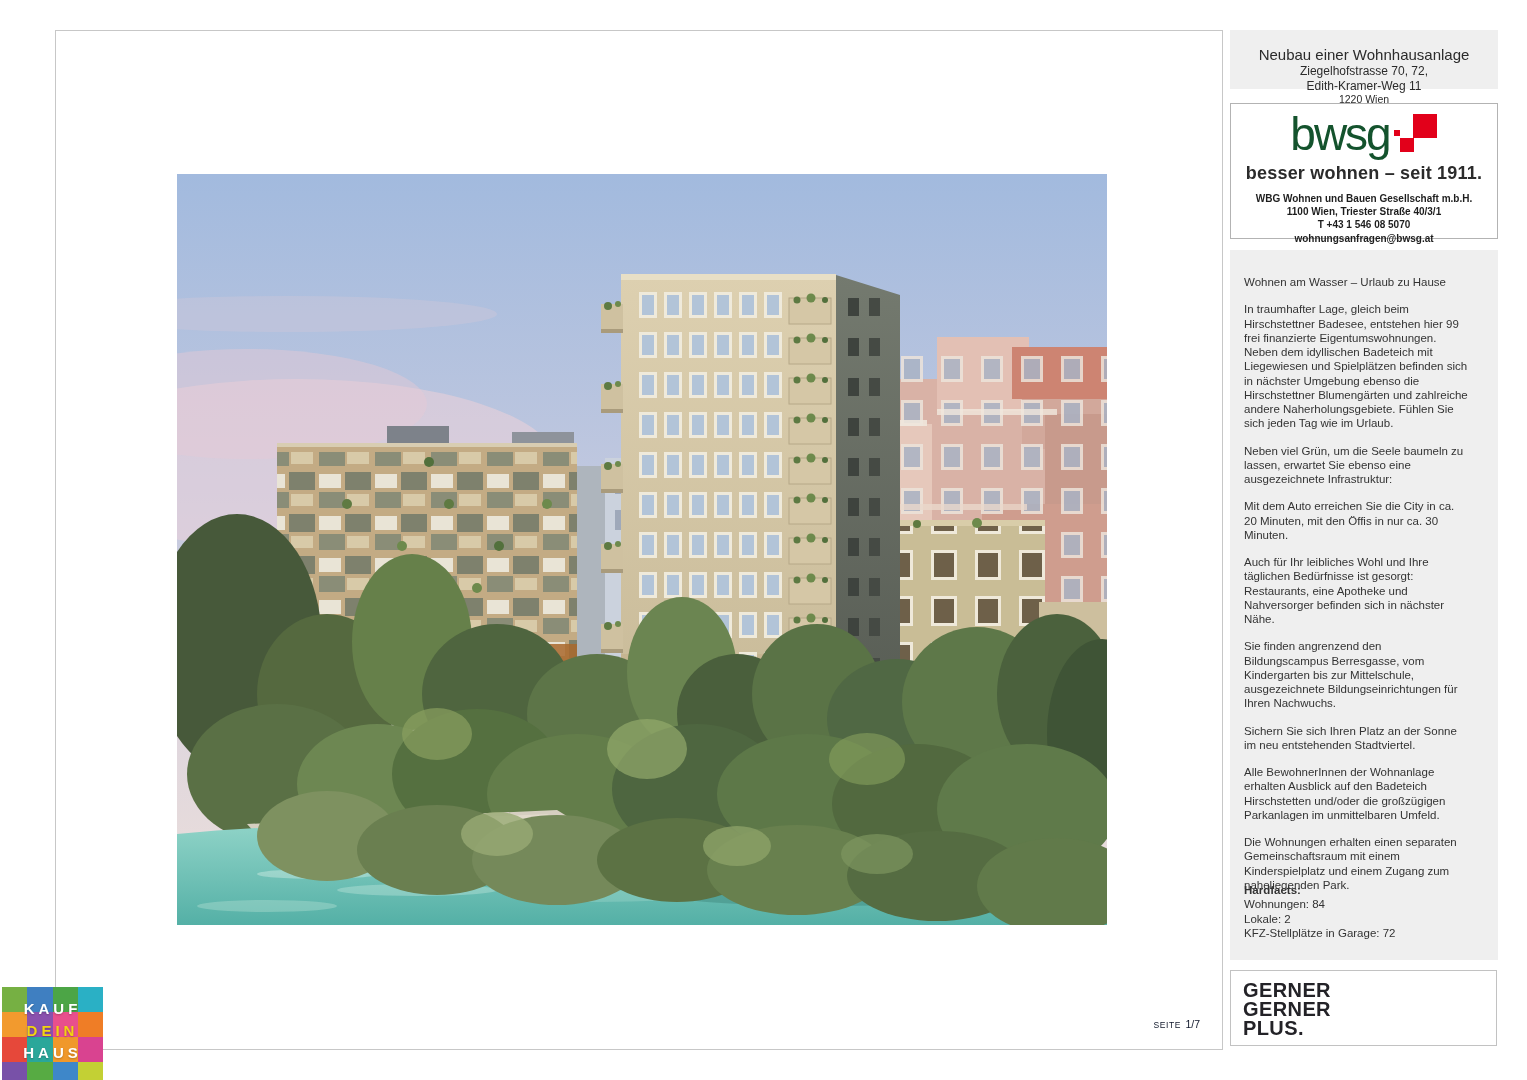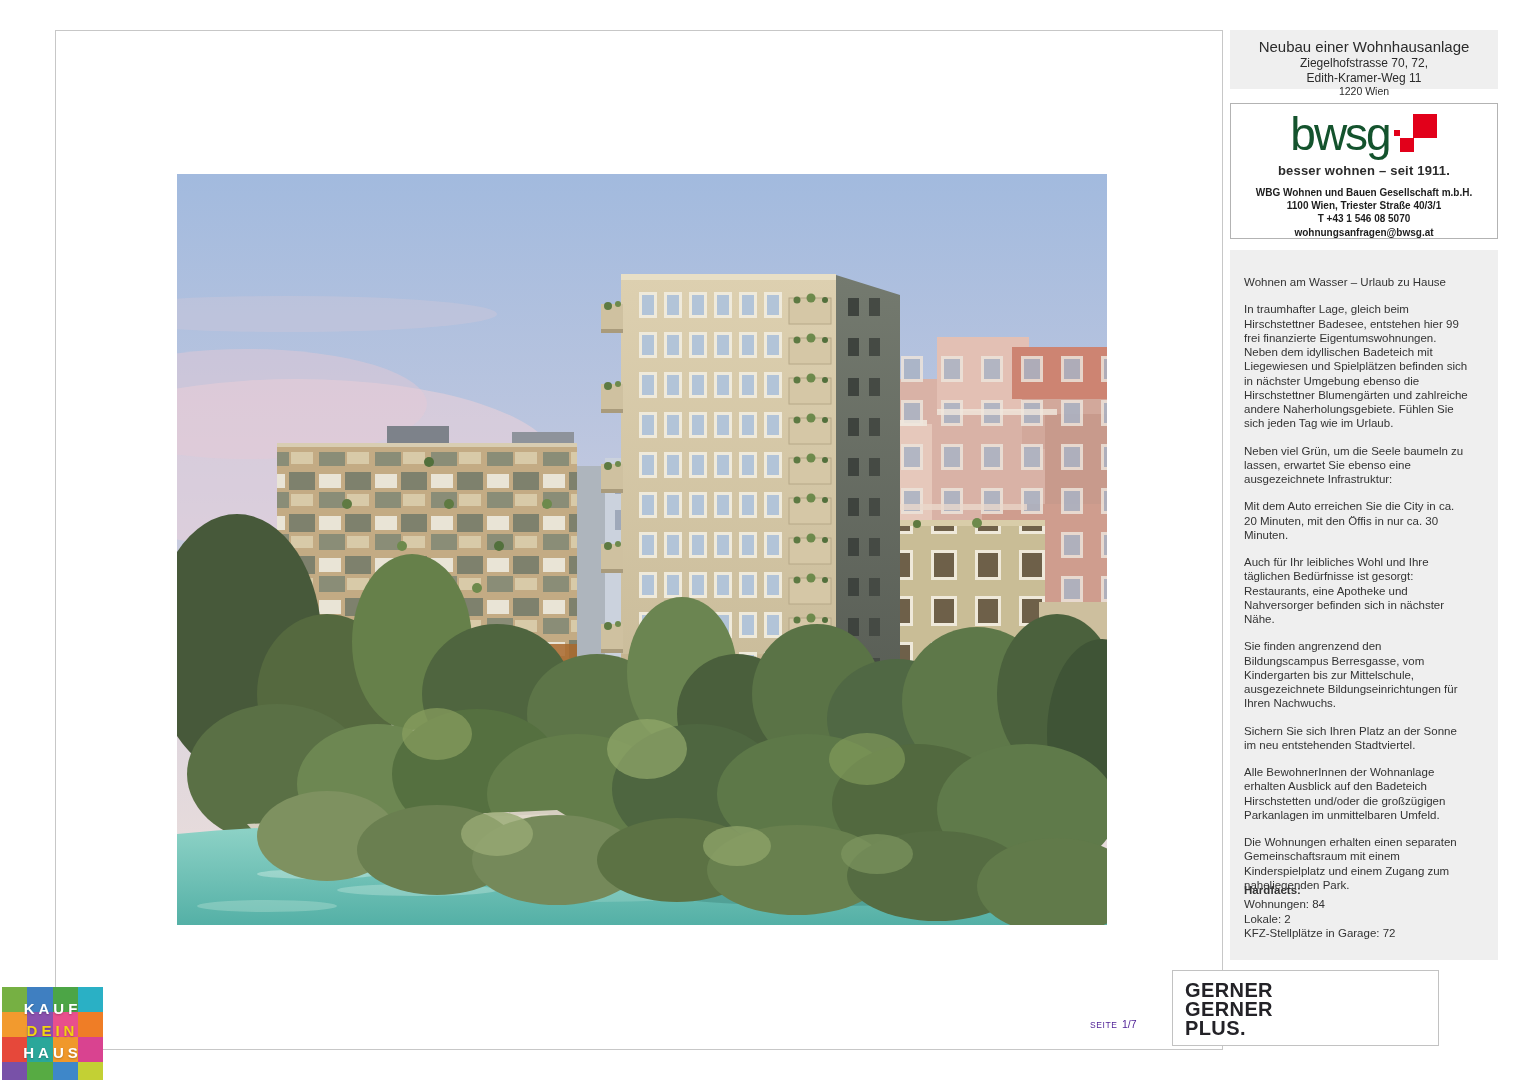--- a/index.html
+++ b/index.html
@@ -11,53 +11,53 @@
 
   
   .page { position:absolute; left:55px; top:30px; width:1168px; height:1020px;
           border:1px solid #c7c7c7; background:#ffffff; }
 
   .render-wrap { position:absolute; left:177px; top:174px; width:930px; height:751px; }
   .render-wrap svg { display:block; width:100%; height:100%; }
 
   
   .rc-header { position:absolute; left:1230px; top:30px; width:268px; height:59px;
-               background:#efefef; text-align:center; padding-top:8px; }
+               background:#efefef; text-align:center; padding-top:16px; }
   .rc-title { font-size:15px; color:#2b2b2b; line-height:1.2; }
   .rc-addr  { font-size:12px; color:#2b2b2b; line-height:1.22; }
   .rc-city  { font-size:10.5px; color:#2b2b2b; line-height:1.3; }
 
   
   .bwsg-box { position:absolute; left:1230px; top:103px; width:268px; height:136px;
               background:#ffffff; border:1px solid #b3b3b3; text-align:center; }
   .bwsg-row { display:flex; justify-content:center; align-items:flex-start; margin-top:9px; height:50px; }
   .bwsg-word { font-size:46px; line-height:0.95; color:#14532d; letter-spacing:-2px; font-weight:500; }
   .bwsg-squares { position:relative; width:44px; height:46px; margin-left:4px; }
   .bwsg-squares .sq { position:absolute; }
   .sq-big   { left:19px; top:1px;  width:24px; height:24px; }
   .sq-mid   { left:6px;  top:25px; width:14px; height:14px; }
   .sq-small { left:0px;  top:17px; width:6px;  height:6px; }
-  .bwsg-tagline { font-weight:700; font-size:13px; color:#2b2b2b; margin-top:0px; letter-spacing:0.2px; }
+  .bwsg-tagline { font-weight:700; font-size:18px; color:#2b2b2b; margin-top:0px; letter-spacing:0.2px; }
   .bwsg-contact { font-weight:700; font-size:10px; line-height:1.32; color:#1d1d1d; margin-top:8px; }
 
   
   .rc-text { position:absolute; left:1230px; top:250px; width:268px; height:710px;
              background:#efefef; padding:25px 16px 0 14px; font-size:11.5px;
              line-height:1.24; color:#333333; }
   .rc-text p { margin:0 14px 13px 0; }
   .hardfacts { position:absolute; left:14px; top:633px; width:240px; line-height:1.24; }
   .hardfacts .hf-label { font-weight:700; }
 
   
-  .gerner-box { position:absolute; left:1172px; top:970px; width:267px; height:76px;
+  .gerner-box { position:absolute; left:1230px; top:970px; width:267px; height:76px;
                 background:#ffffff; border:1px solid #c2c2c2; padding:10px 0 0 12px; }
   .gerner-line { font-size:20px; font-weight:800; line-height:0.95; letter-spacing:0.4px; color:#232227; }
 
   
-  .seite { position:absolute; left:1090px; top:1014px; width:110px; text-align:left; color:#4c1d95; }
+  .seite { position:absolute; left:1090px; top:1014px; width:110px; text-align:right; color:#0f172a; }
   .seite .s-lbl { font-size:8.5px; letter-spacing:0.6px; }
   .seite .s-num { font-size:10.5px; }
 
   
   .kdh { position:absolute; left:2px; top:987px; width:101px; height:93px; overflow:hidden; }
   .kdh-grid { display:grid; grid-template-columns:repeat(4,1fr); width:101px; }
   .kdh-grid div { height:25px; }
   .kdh-text { position:absolute; left:0; top:11px; width:100%; text-align:center;
               font-weight:700; font-size:15px; line-height:22px; letter-spacing:4px;
               text-shadow:0 1px 2px rgba(0,0,0,0.25); }

